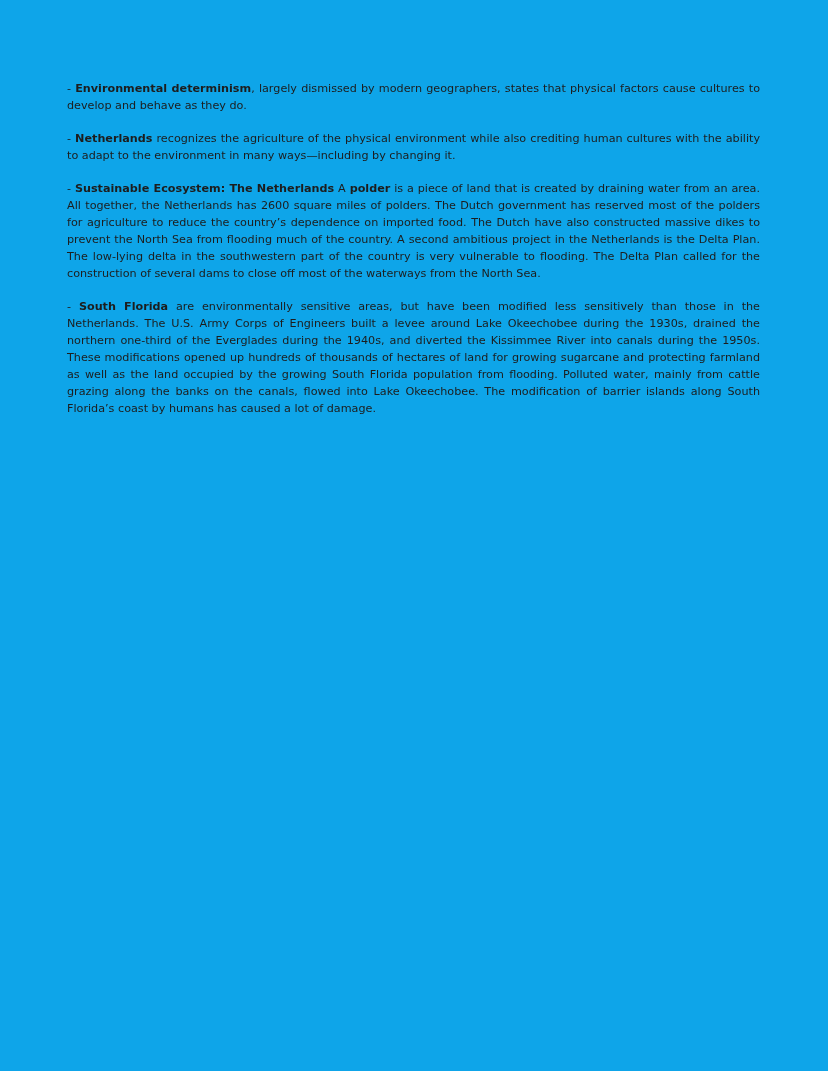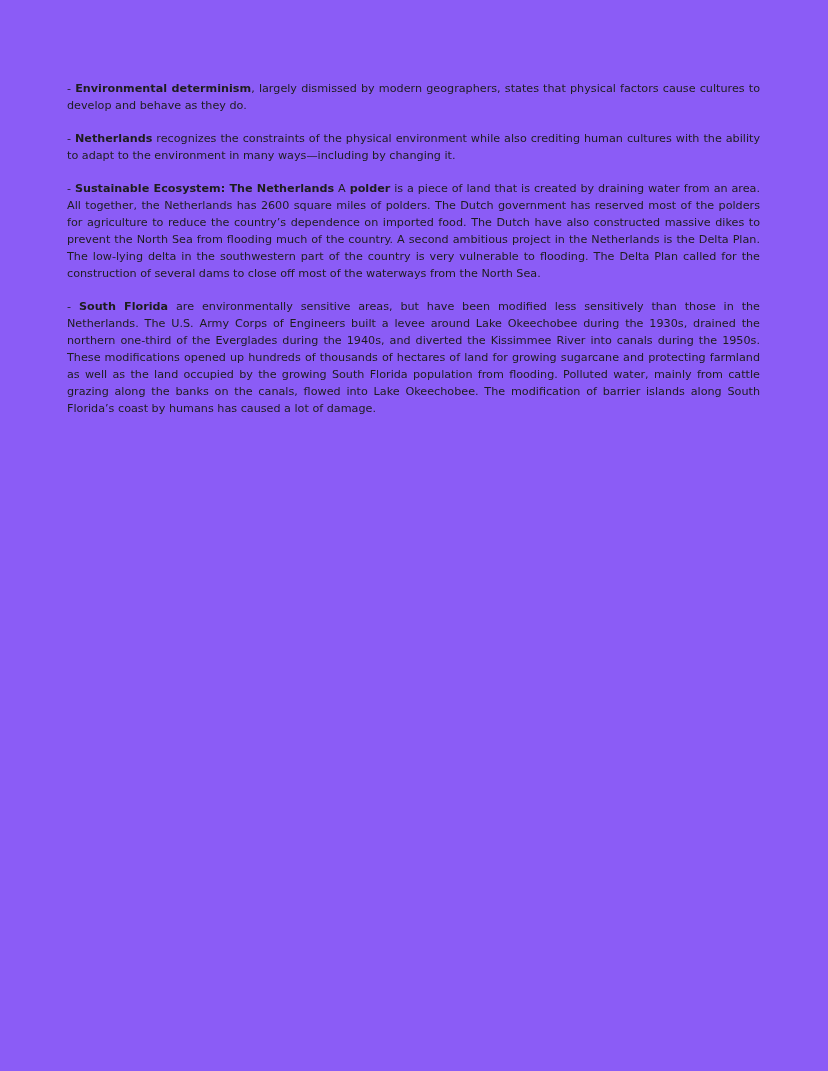--- a/index.html
+++ b/index.html
@@ -11,21 +11,21 @@
     width: 828px;
     height: 1071px;
     font-family: "DejaVu Sans", sans-serif;
     color: #1a1a1a;
     overflow: hidden;
   }
   .page {
     position: relative;
     width: 828px;
     height: 1071px;
-    background: #8b5cf6;
+    background: #0ea5e9;
   }
   .doc-body {
     position: absolute;
     left: 67px;
     top: 80px;
     width: 693px;
   }
   .para {
     margin: 0 0 16px 0;
     font-size: 11.2px;
@@ -46,20 +46,20 @@
   }
 </style>
 </head>
 <body>
 
 <div class="page">
   <div class="doc-body">
 
     <p class="para"><span class="bullet-dash">-</span> <b>Environmental determinism</b><span>, largely dismissed by modern geographers, states that physical factors cause cultures to develop and behave as they do.</span></p>
 
-    <p class="para"><span class="bullet-dash">-</span> <b>Netherlands</b><span> recognizes the constraints of the physical environment while also crediting human cultures with the ability to adapt to the environment in many ways—including by changing it.</span></p>
+    <p class="para"><span class="bullet-dash">-</span> <b>Netherlands</b><span> recognizes the agriculture of the physical environment while also crediting human cultures with the ability to adapt to the environment in many ways—including by changing it.</span></p>
 
     <p class="para"><span class="bullet-dash">-</span> <b>Sustainable Ecosystem: The Netherlands</b><span> A </span><b>polder</b><span> is a piece of land that is created by draining water from an area. All together, the Netherlands has 2600 square miles of polders. The Dutch government has reserved most of the polders for agriculture to reduce the country’s dependence on imported food. The Dutch have also constructed massive dikes to prevent the North Sea from flooding much of the country. A second ambitious project in the Netherlands is the Delta Plan. The low-lying delta in the southwestern part of the country is very vulnerable to flooding. The Delta Plan called for the construction of several dams to close off most of the waterways from the North Sea.</span></p>
 
     <p class="para"><span class="bullet-dash">-</span> <b>South Florida</b><span> are environmentally sensitive areas, but have been modified less sensitively than those in the Netherlands. The U.S. Army Corps of Engineers built a levee around Lake Okeechobee during the 1930s, drained the northern one-third of the Everglades during the 1940s, and diverted the Kissimmee River into canals during the 1950s. These modifications opened up hundreds of thousands of hectares of land for growing sugarcane and protecting farmland as well as the land occupied by the growing South Florida population from flooding. Polluted water, mainly from cattle grazing along the banks on the canals, flowed into Lake Okeechobee. The modification of barrier islands along South Florida’s coast by humans has caused a lot of damage.</span></p>
 
   </div>
 </div>
 
 </body></html>

